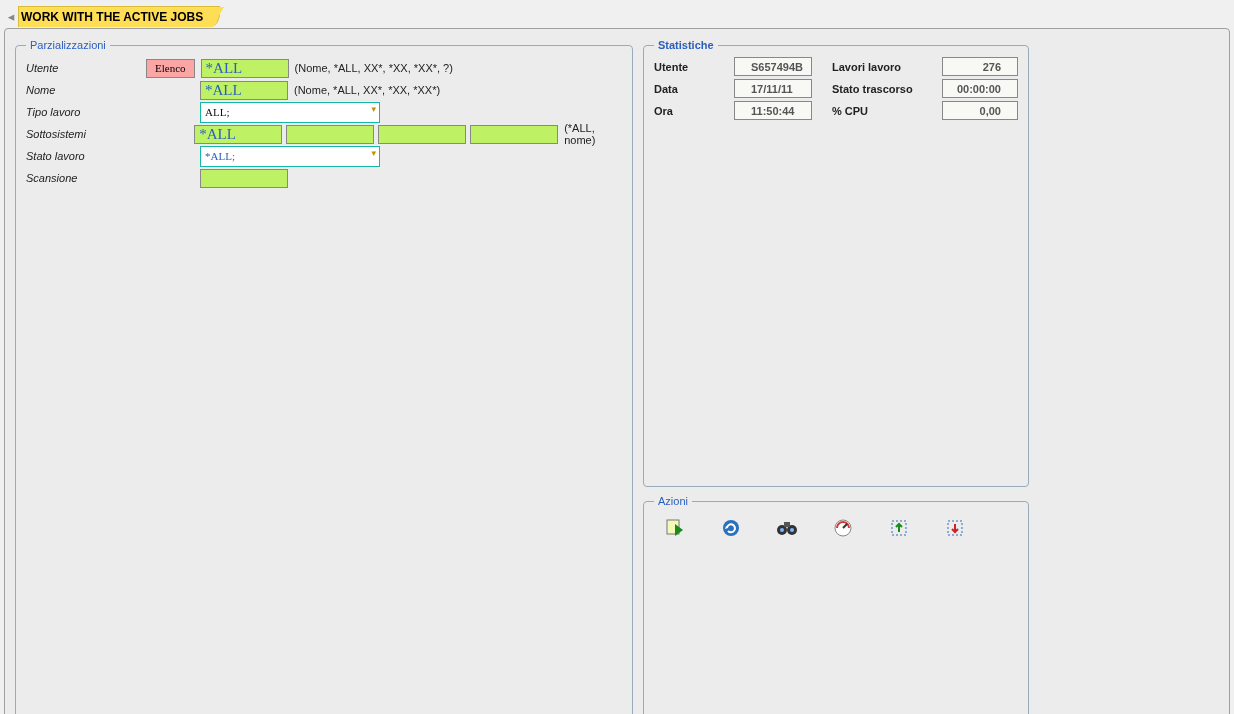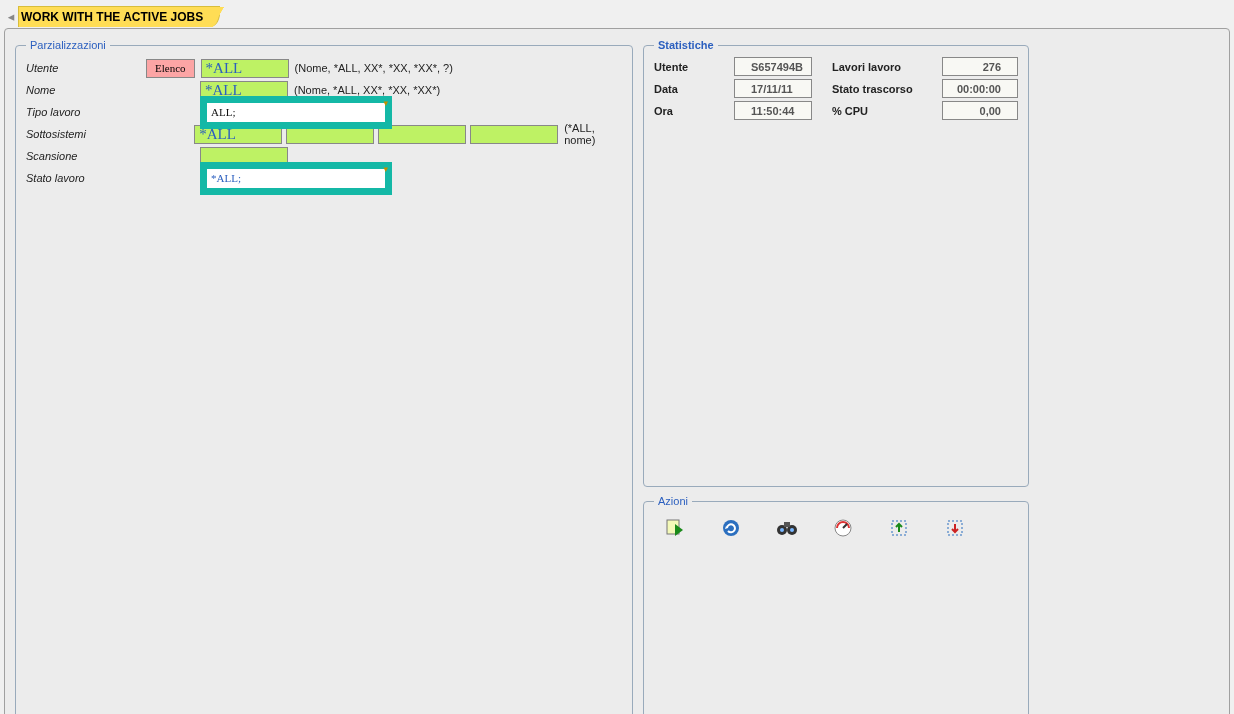--- a/index.html
+++ b/index.html
@@ -15,21 +15,21 @@
 .row-top{display:flex;gap:10px;}
 fieldset{border:1px solid #9ab;background:#ececec;border-radius:4px;padding:6px 10px 10px 10px;margin:0;}
 legend{color:#2b5fbf;padding:0 4px;font-style:normal;}
 .fs-parz{flex:0 0 596px;}
 .fs-stat{flex:0 0 430px;font-weight:bold;}
 .fs-act{flex:0 0 430px;}
 .form-row{display:flex;align-items:center;height:22px;}
 .form-row label{width:120px;flex-shrink:0;font-style:italic;}
 .input{border:1px solid #888;background:#bef264;color:#2b5fbf;height:17px;padding:0 4px;font-family:Verdana;font-size:15px;}
 .input.black{color:#111;}
-.select{appearance:none;-webkit-appearance:none;border:7px solid #14b8a6;background:#fff;color:#111;height:19px;padding:0 4px;width:170px;font-family:Verdana;font-size:11px;position:relative;}
+.select{appearance:none;-webkit-appearance:none;border:1px solid #14b8a6;background:#fff;color:#111;height:19px;padding:0 4px;width:170px;font-family:Verdana;font-size:11px;position:relative;}
 .select-wrap{position:relative;display:inline-block;}
 .select-wrap::after{content:"▾";font-size:9px;color:#c18f00;position:absolute;right:4px;top:2px;pointer-events:none;}
 .btn{border:1px solid #888;background:#fca5a5;height:19px;padding:0 8px;font-family:Verdana;font-size:11px;cursor:pointer;}
 .hint{margin-left:6px;color:#222;}
 .stat-grid{display:grid;grid-template-columns:80px 78px 130px 76px;row-gap:3px;align-items:center;}
 .stat-val{border:1px solid #888;background:#f8f8f4;height:17px;padding:0 16px;display:flex;align-items:center;justify-content:flex-start;color:#555;}
 .stat-val.right{justify-content:flex-end;text-align:center;}
 
 .actions{display:flex;gap:30px;padding:4px 8px;}
 .act{width:26px;height:22px;display:flex;align-items:center;justify-content:center;cursor:pointer;}
@@ -74,29 +74,29 @@
       <label>Sottosistemi</label>
       <span style="width:54px"></span>
       <input class="input" style="width: 78px;" value="*ALL">
       <input class="input black" style="width: 78px; margin-left: 4px;">
       <input class="input black" style="width: 78px; margin-left: 4px;">
       <input class="input black" style="width: 78px; margin-left: 4px;">
       <span class="hint">(*ALL, nome)</span>
     </div>
 
     <div class="form-row">
+      <label>Stato lavoro</label>
+      <span style="width:54px"></span>
+      <span class="select-wrap"><input class="select" style="color: rgb(43, 95, 191);" value="*ALL;"></span>
+    </div>
+
+    <div class="form-row">
       <label>Scansione</label>
       <span style="width:54px"></span>
       <input class="input black" style="width: 78px;">
-    </div>
-
-    <div class="form-row">
-      <label>Stato lavoro</label>
-      <span style="width:54px"></span>
-      <span class="select-wrap"><input class="select" style="color: rgb(43, 95, 191);" value="*ALL;"></span>
     </div>
   </fieldset>
 
   <div style="display:flex;flex-direction:column;gap:8px;">
     <fieldset class="fs-stat">
       <legend>Statistiche</legend>
       <div class="stat-grid">
         <div>Utente</div>
         <div class="stat-val">S657494B</div>
         <div style="padding-left:20px">Lavori lavoro</div>

